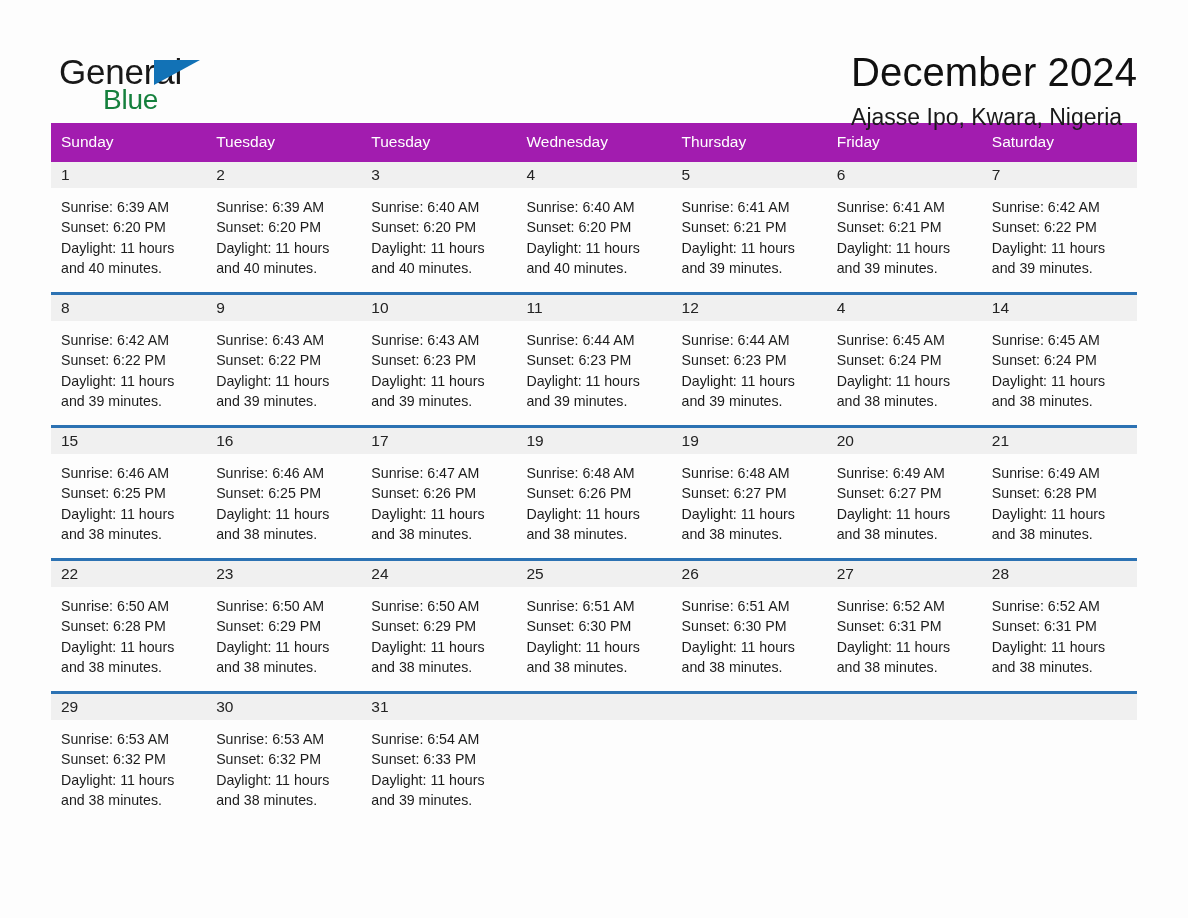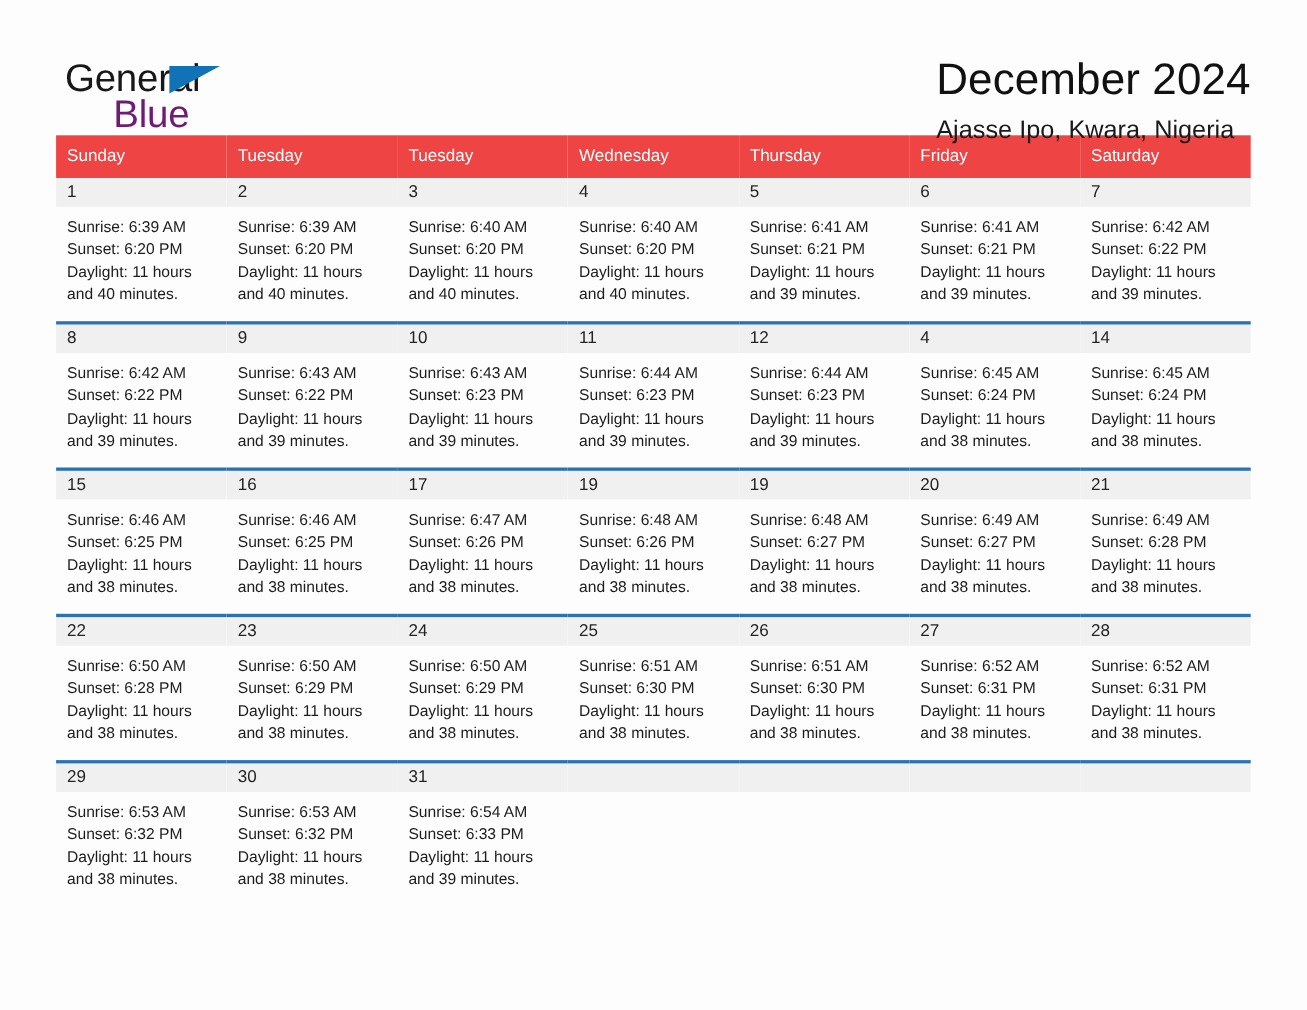--- a/index.html
+++ b/index.html
@@ -55,22 +55,22 @@
     top: 12px;
     width: 0;
     height: 0;
     border-left: 46px solid #1272b6;
     border-bottom: 25px solid transparent;
   }
   .logo-blue {
     position: absolute;
     left: 52px;
     top: 38px;
-    font-size: 35px;
-    color: #701a75;
+    font-size: 28px;
+    color: #15803d;
     letter-spacing: -0.2px;
   }
 
   .titles {
     padding-top: 2px;
   }
   .month-title {
     font-size: 40px;
     color: #111111;
     line-height: 1.12;
@@ -88,21 +88,21 @@
 
   
   .cal {
     margin: 13px 51px 0 51px;
     width: 1086px;
     border-collapse: collapse;
     table-layout: fixed;
   }
 
   .cal th {
-    background: #ef4444;
+    background: #a21caf;
     color: #ffffff;
     font-size: 15.5px;
     font-weight: normal;
     text-align: left;
     padding: 10px 0 11px 10px;
     height: 34px;
     border: none;
   }
 
   .cal td {

